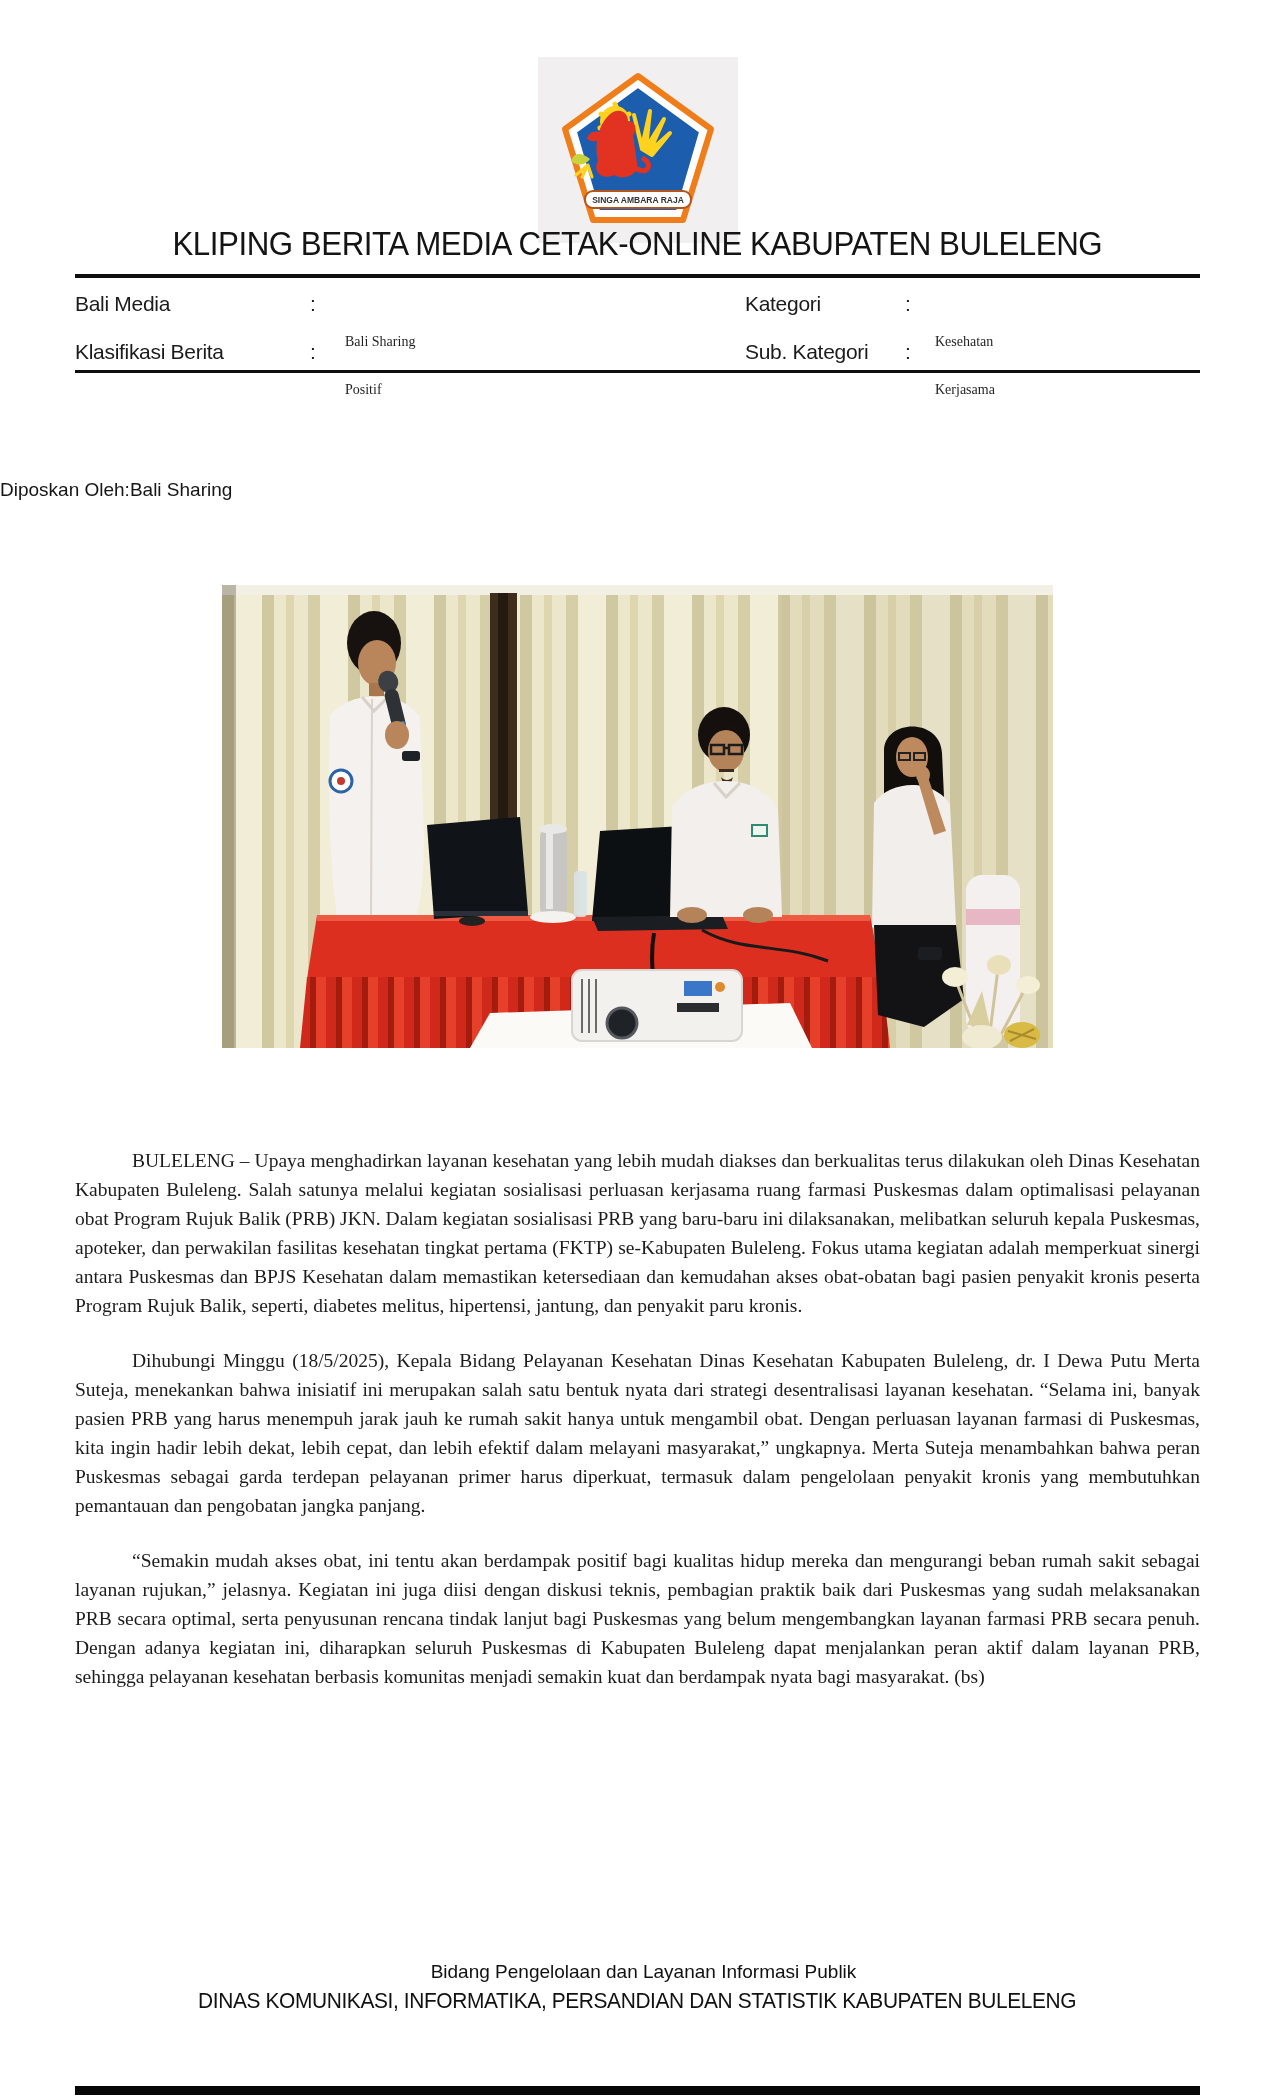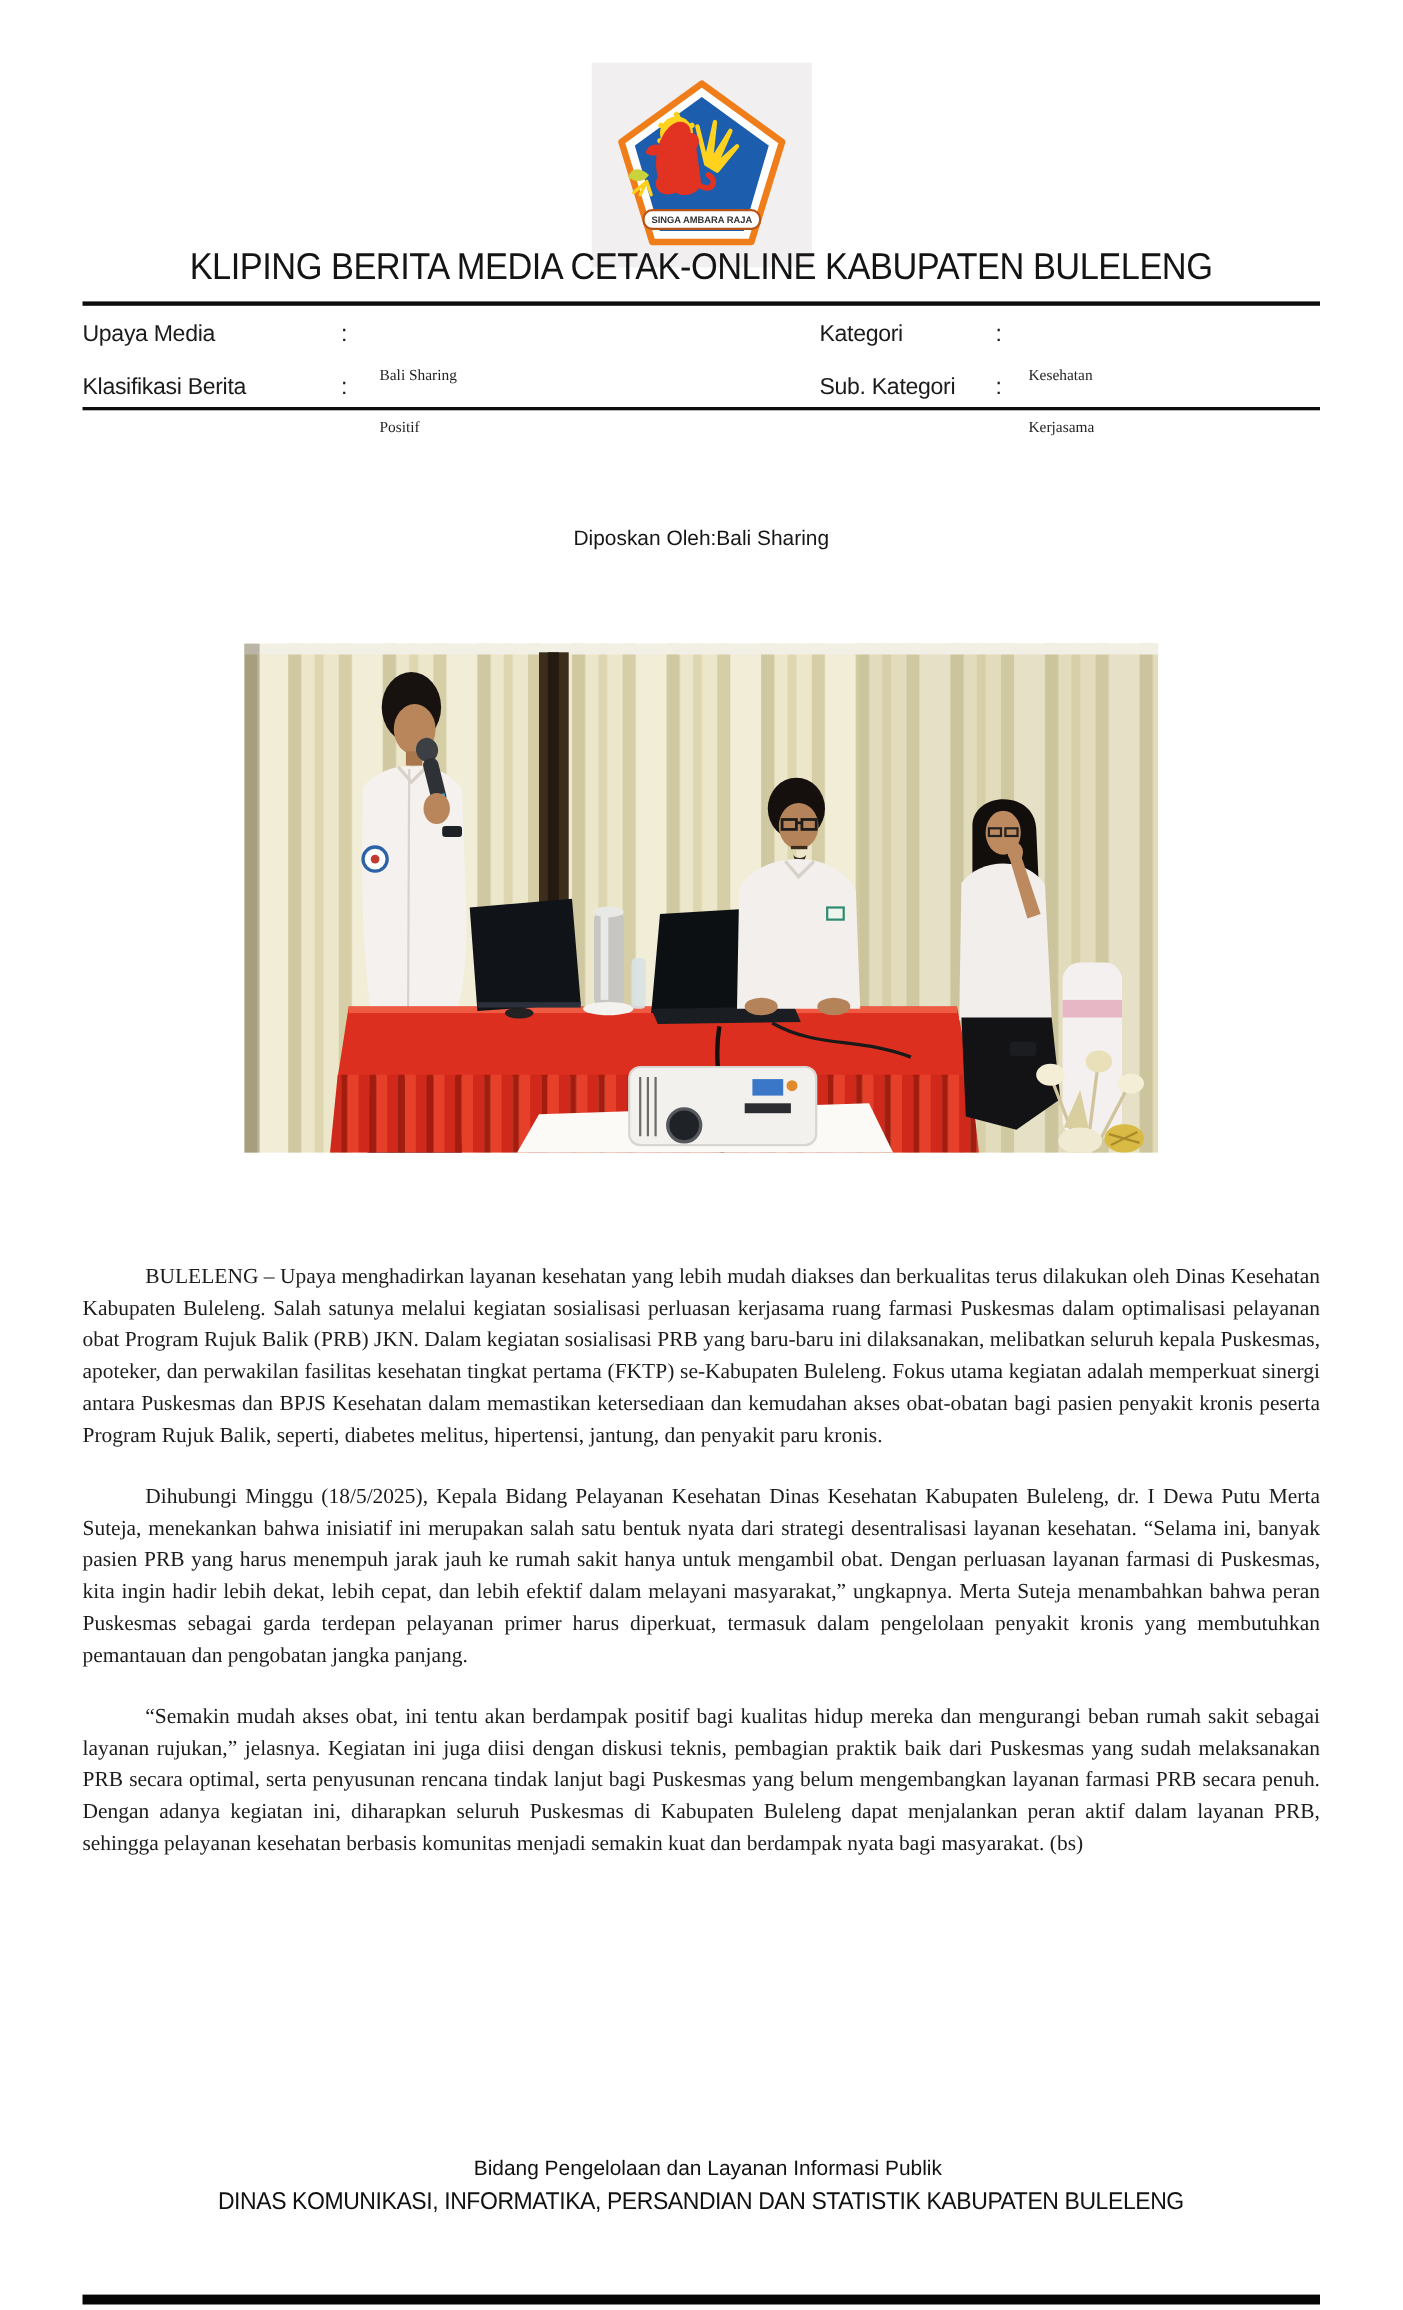--- a/index.html
+++ b/index.html
@@ -27,21 +27,21 @@
   .m-label.l{width:235px;}
   .m-label.r{width:160px;}
   .m-colon{font-size:21px;}
   .m-colon.l{width:35px;}
   .m-colon.r{width:30px;}
   .m-value{font-family:"Liberation Serif",serif;font-size:14px;color:#1f1f1f;margin-top:42px;}
 
   
   .headline{position:absolute;top:392px;left:62px;width:1151px;text-align:center;
             font-size:33px;line-height:40px;font-weight:400;letter-spacing:-0.5px;color:#141414;}
-  .byline{position:absolute;top:479px;left:0;width:100%;text-align:center;font-size:19px;color:#161616;}
+  .byline{position:absolute;top:479px;left:0;width:100%;text-align:left;font-size:19px;color:#161616;}
 
   
   .photo{position:absolute;top:585px;left:222px;width:831px;height:463px;}
   .photo svg{display:block;}
 
   
   .article{position:absolute;top:1146px;left:75px;width:1125px;
            font-family:"Liberation Serif",serif;font-size:19.5px;line-height:29px;
            text-align:justify;color:#1c1c1c;}
   .article p{margin:0 0 26px 0;text-indent:57px;}
@@ -91,21 +91,21 @@
 
   <div class="main-title">
     <span class="condense">KLIPING BERITA MEDIA CETAK-ONLINE KABUPATEN BULELENG</span>
   </div>
 
   <div class="rule thick"></div>
 
   <div class="meta">
     <div class="col">
       <div class="row">
-        <span class="m-label l">Upaya Media</span>
+        <span class="m-label l">Bali Media</span>
         <span class="m-colon l">:</span>
         <span class="m-value">Bali Sharing</span>
       </div>
       <div class="row">
         <span class="m-label l">Klasifikasi Berita</span>
         <span class="m-colon l">:</span>
         <span class="m-value">Positif</span>
       </div>
     </div>
     <div class="col">

